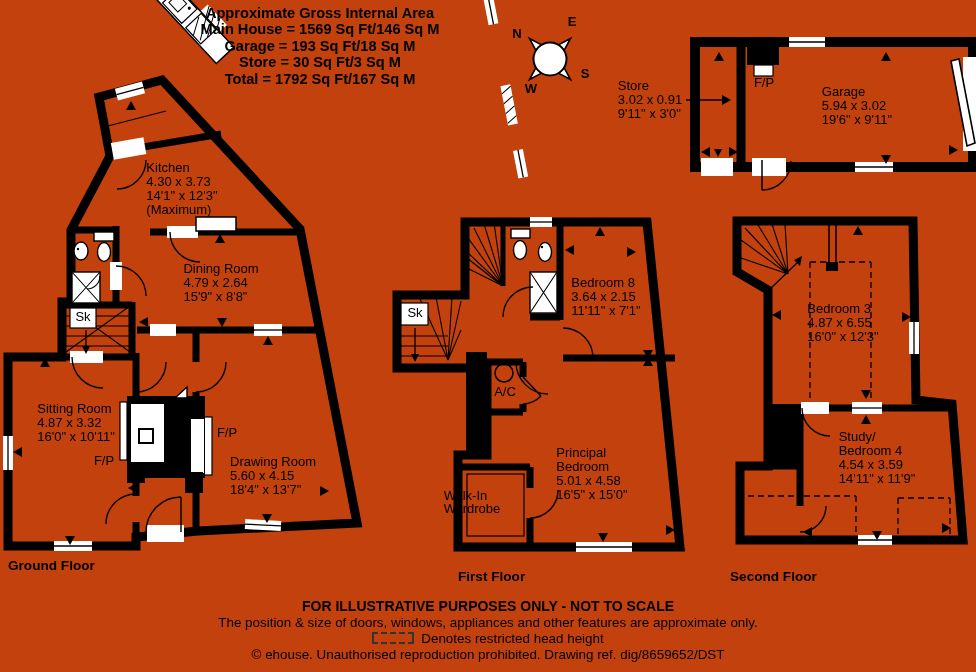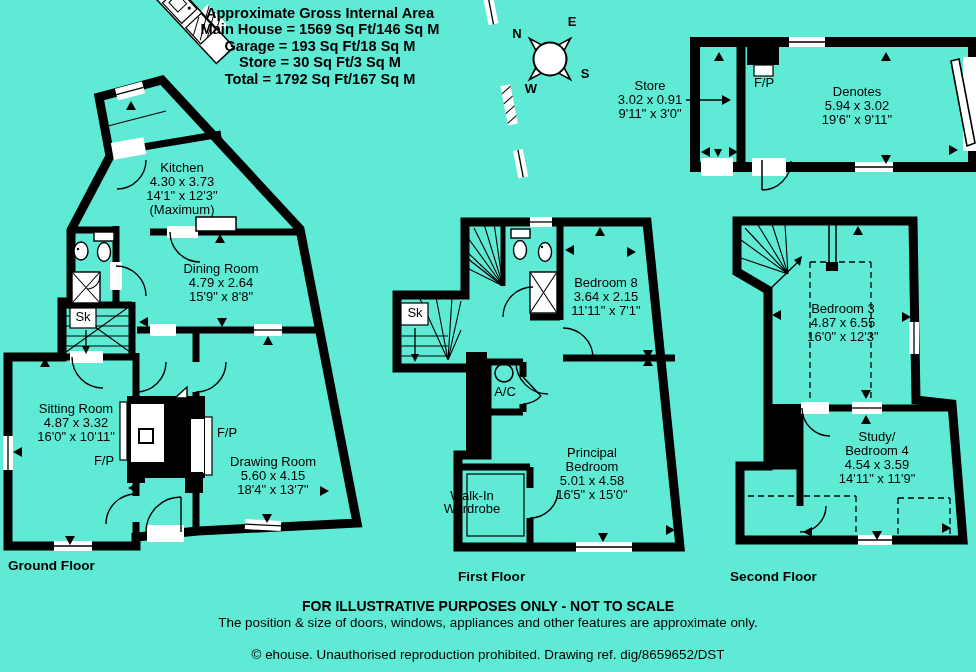--- a/index.html
+++ b/index.html
@@ -1,19 +1,19 @@
 <!DOCTYPE html>
 <html><head>
 <meta charset="utf-8">
 <style>
   html,body{margin:0;padding:0;background:#fff}
-  .canvas{position:relative;width:976px;height:672px;background:#5eead4;
+  .canvas{position:relative;width:976px;height:672px;background:#c2410c;
           font-family:"Liberation Sans",sans-serif;color:#000;overflow:hidden}
   svg{position:absolute;left:0;top:0}
-  .lbl{position:absolute;transform:translateX(-50%);text-align:center;
+  .lbl{position:absolute;transform:translateX(-50%);
        font-size:13px;line-height:14px;white-space:nowrap}
   .hdr{position:absolute;left:320px;top:5px;transform:translateX(-50%);
        text-align:center;font-weight:bold;font-size:14.6px;line-height:16.4px;white-space:nowrap}
   .floor-title{position:absolute;font-weight:bold;font-size:13.6px;white-space:nowrap}
   .compass-letter{position:absolute;transform:translate(-50%,0);font-size:13px;font-weight:600}
   .sk{font-size:13px;line-height:12px}
   .footer-line{position:absolute;left:0;width:976px;text-align:center;font-size:13.4px;white-space:nowrap}
   .footer-line.b{font-weight:bold;font-size:14px}
   .dash-symbol{display:inline-block;width:38px;height:8px;border:2px dashed #333;
                vertical-align:middle;margin-right:7px;margin-top:-3px}
@@ -349,21 +349,21 @@
   <div class="compass-letter" style="left:585px;top:66px">S</div>
   <div class="compass-letter" style="left:531px;top:81px">W</div>
 
   <div class="lbl" style="left:650px;top:79px">
     <div>Store</div>
     <div>3.02 x 0.91</div>
     <div>9'11" x 3'0"</div>
   </div>
   <div class="lbl" style="left:764px;top:76px">F/P</div>
   <div class="lbl" style="left:857px;top:85px">
-    <div>Denotes</div>
+    <div>Garage</div>
     <div>5.94 x 3.02</div>
     <div>19'6" x 9'11"</div>
   </div>
 
   <div class="lbl" style="left:182px;top:161px">
     <div>Kitchen</div>
     <div>4.30 x 3.73</div>
     <div>14'1" x 12'3"</div>
     <div>(Maximum)</div>
   </div>
@@ -414,15 +414,16 @@
   <div class="lbl" style="left:877px;top:430px">
     <div>Study/</div>
     <div>Bedroom 4</div>
     <div>4.54 x 3.59</div>
     <div>14'11" x 11'9"</div>
   </div>
   <div class="floor-title" style="left:730px;top:569px">Second Floor</div>
 
   <div class="footer-line b" style="top:598px">FOR ILLUSTRATIVE PURPOSES ONLY - NOT TO SCALE</div>
   <div class="footer-line" style="top:615px">The position &amp; size of doors, windows, appliances and other features are approximate only.</div>
+  <div class="footer-line" style="top:631px"><span class="dash-symbol"></span><span>Denotes restricted head height</span></div>
   <div class="footer-line" style="top:647px">© ehouse. Unauthorised reproduction prohibited. Drawing ref. dig/8659652/DST</div>
 
 </div>
 
 </body></html>

